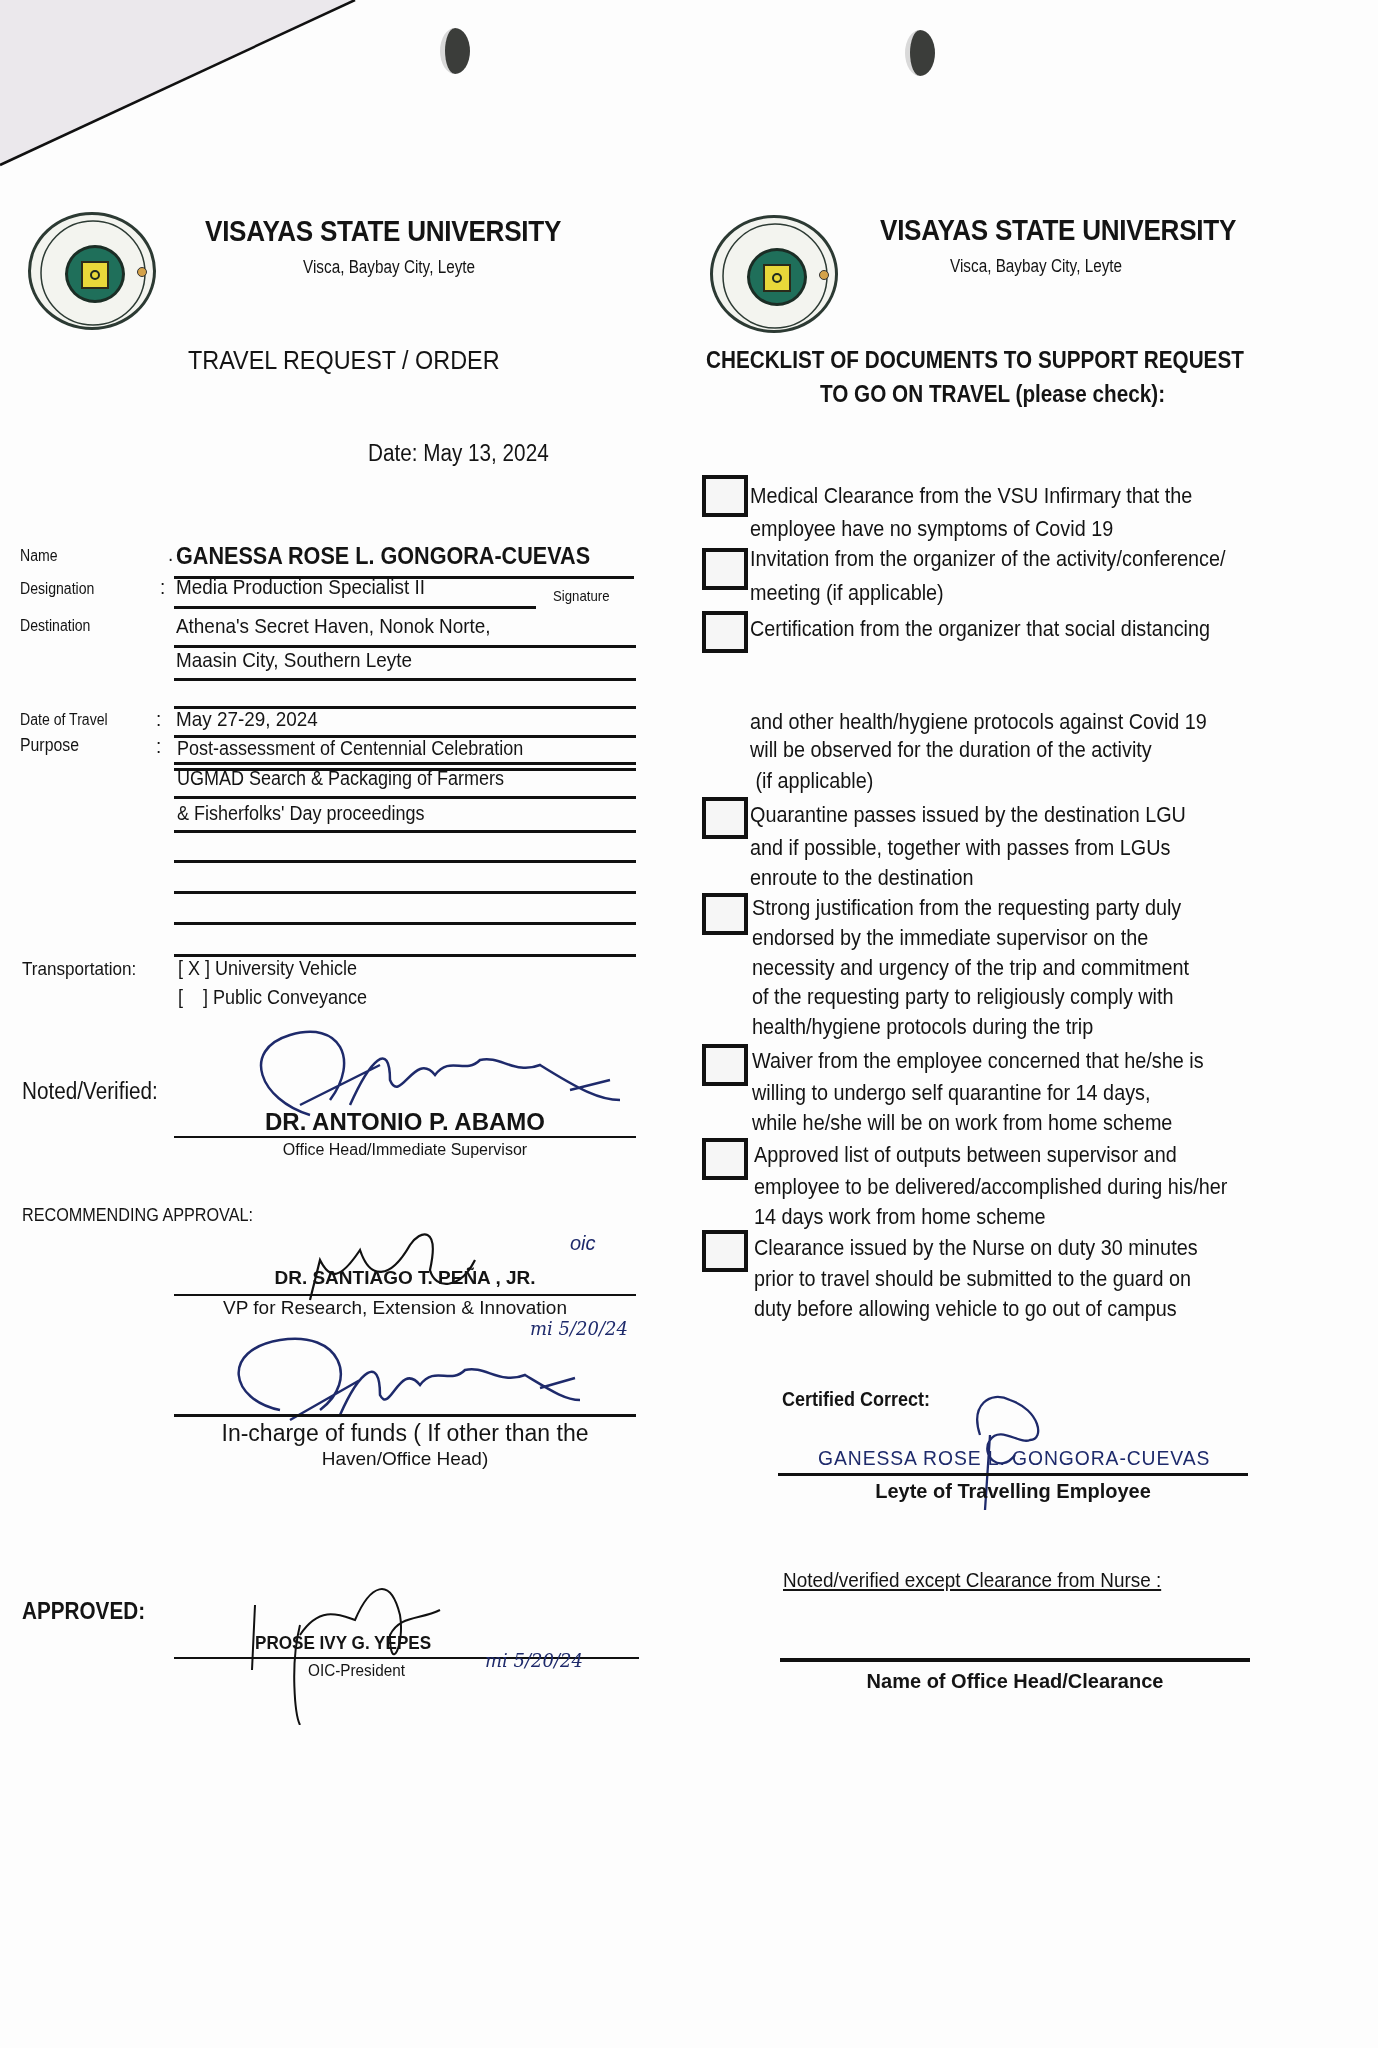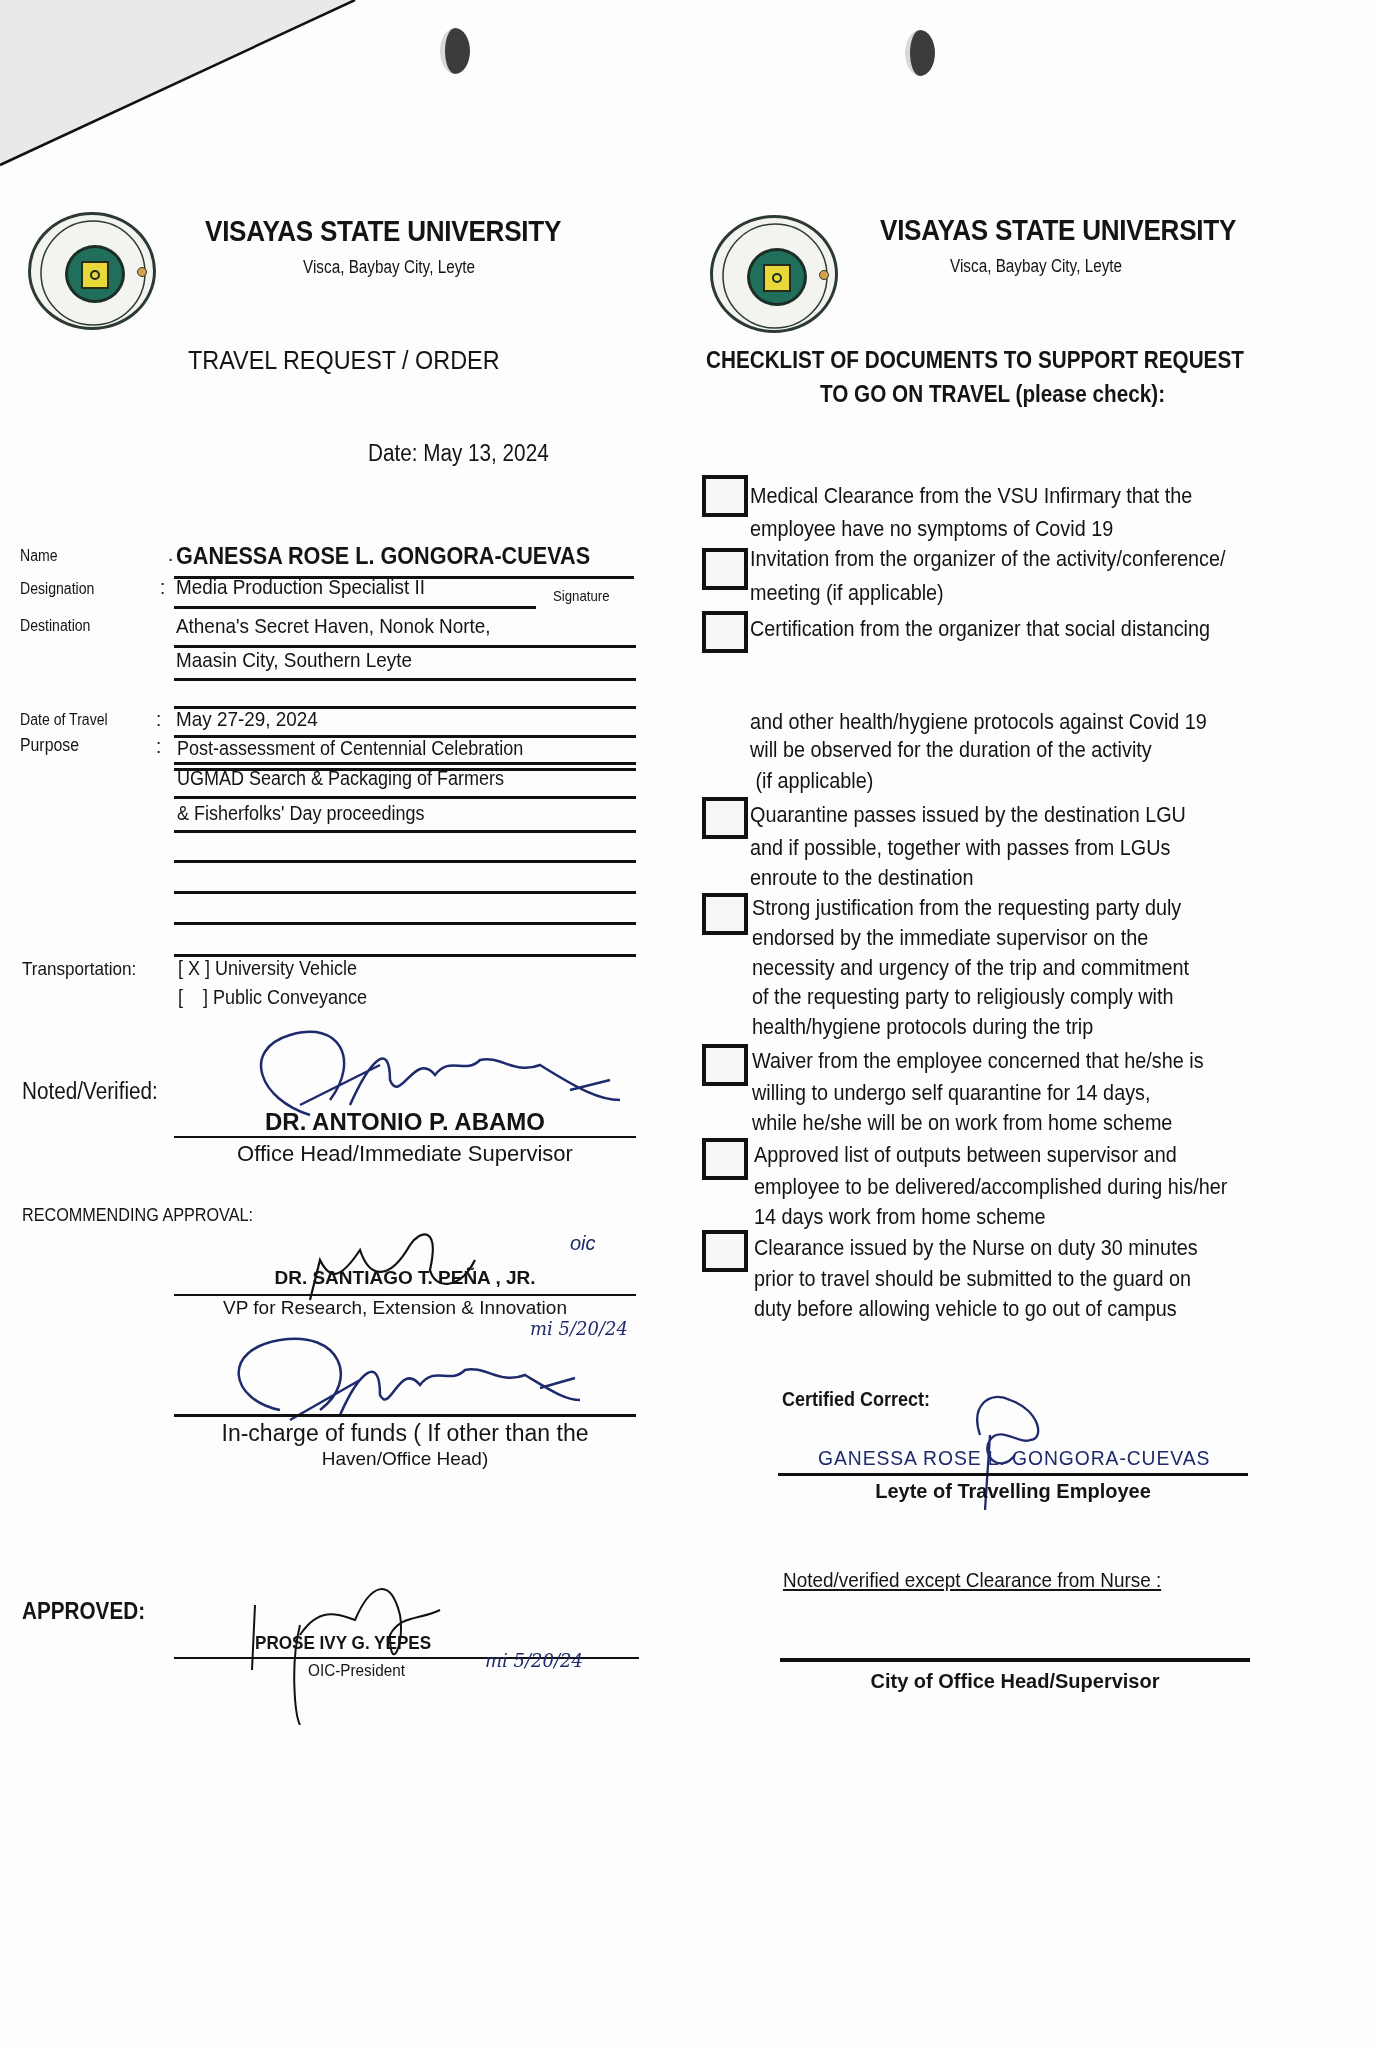--- a/index.html
+++ b/index.html
@@ -97,21 +97,21 @@
   <span style="white-space:pre;">[    ]</span>
   <span>Public Conveyance</span>
 </div>
 
 <div class="abs val" style="left:22px;top:1078px;font-size:23px;">Noted/Verified:</div>
 <svg class="sig" style="left:240px;top:1020px;" width="420" height="115" viewBox="0 0 420 115">
   <path d="M70,95 C20,80 0,30 50,15 C100,0 120,40 90,80 M60,85 L140,45 M110,85 C130,40 150,20 150,60 C160,85 175,30 195,55 C210,35 225,55 240,40 C260,35 275,55 300,45 C340,70 360,80 380,80 M370,60 L330,70" fill="none" stroke="#1e2a6b" stroke-width="2.5"></path>
 </svg>
 <div class="abs val center" style="left:175px;top:1108px;width:460px;font-weight:bold;font-size:24px;transform:none;">DR. ANTONIO P. ABAMO</div>
 <div class="rule thin" style="left:174px;top:1136px;width:462px;"></div>
-<div class="abs val center" style="left:175px;top:1141px;width:460px;font-size:22px;transform:none;">Office Head/Immediate Supervisor</div>
+<div class="abs val center" style="left:175px;top:1141px;width:460px;font-size:16px;transform:none;">Office Head/Immediate Supervisor</div>
 
 <div class="abs val" style="left:22px;top:1205px;font-size:18px;">RECOMMENDING APPROVAL:</div>
 <svg class="sig" style="left:260px;top:1220px;" width="380" height="90" viewBox="0 0 380 90">
   <path d="M50,80 L60,40 C70,60 80,60 100,30 C110,60 130,60 150,25 C160,10 180,5 170,50 C175,70 200,70 215,40" fill="none" stroke="#111" stroke-width="2.2"></path>
   <text x="310" y="30" font-size="20" font-style="italic" fill="#1e2a6b">oic</text>
 </svg>
 <div class="abs val center" style="left:175px;top:1267px;width:460px;font-weight:bold;font-size:19px;transform:none;">DR. SANTIAGO T. PEÑA , JR.</div>
 <div class="rule thin" style="left:174px;top:1294px;width:462px;"></div>
 <div class="abs val center" style="left:175px;top:1297px;width:440px;font-size:19px;transform:none;">VP for Research, Extension &amp; Innovation</div>
 <div class="abs" style="left:530px;top:1318px;font-size:18px;font-style:italic;color:#1e2a6b;font-family:'DejaVu Serif',serif;">mi 5/20/24</div>
@@ -201,13 +201,13 @@
 <div class="abs val" style="left:782px;top:1388px;font-weight:bold;font-size:20px;">Certified Correct:</div>
 <svg class="sig" style="left:960px;top:1385px;" width="90" height="130" viewBox="0 0 90 130">
   <path d="M20,50 C10,20 30,5 50,15 C80,25 85,55 70,55 C60,60 40,40 30,55 C20,70 40,90 55,70 M30,50 L25,125" fill="none" stroke="#1e2a6b" stroke-width="2.3"></path>
 </svg>
 <div class="abs" style="left:818px;top:1446px;font-size:21px;color:#1e2a6b;letter-spacing:1px;transform:scaleX(0.92);transform-origin:left;white-space:nowrap;">GANESSA ROSE L. GONGORA-CUEVAS</div>
 <div class="rule" style="left:778px;top:1473px;width:470px;"></div>
 <div class="abs val center" style="left:778px;top:1480px;width:470px;font-weight:bold;font-size:20px;transform:none;">Leyte of Travelling Employee</div>
 
 <div class="abs val" style="left:783px;top:1568px;font-size:21px;text-decoration:underline;">Noted/verified except Clearance from Nurse :</div>
 <div class="rule" style="left:780px;top:1658px;width:470px;height:4px;"></div>
-<div class="abs val center" style="left:780px;top:1670px;width:470px;font-weight:bold;font-size:20px;transform:none;">City of Office Head/Supervisor</div>
+<div class="abs val center" style="left:780px;top:1670px;width:470px;font-weight:bold;font-size:20px;transform:none;">Name of Office Head/Clearance</div>
 
 </body></html>

